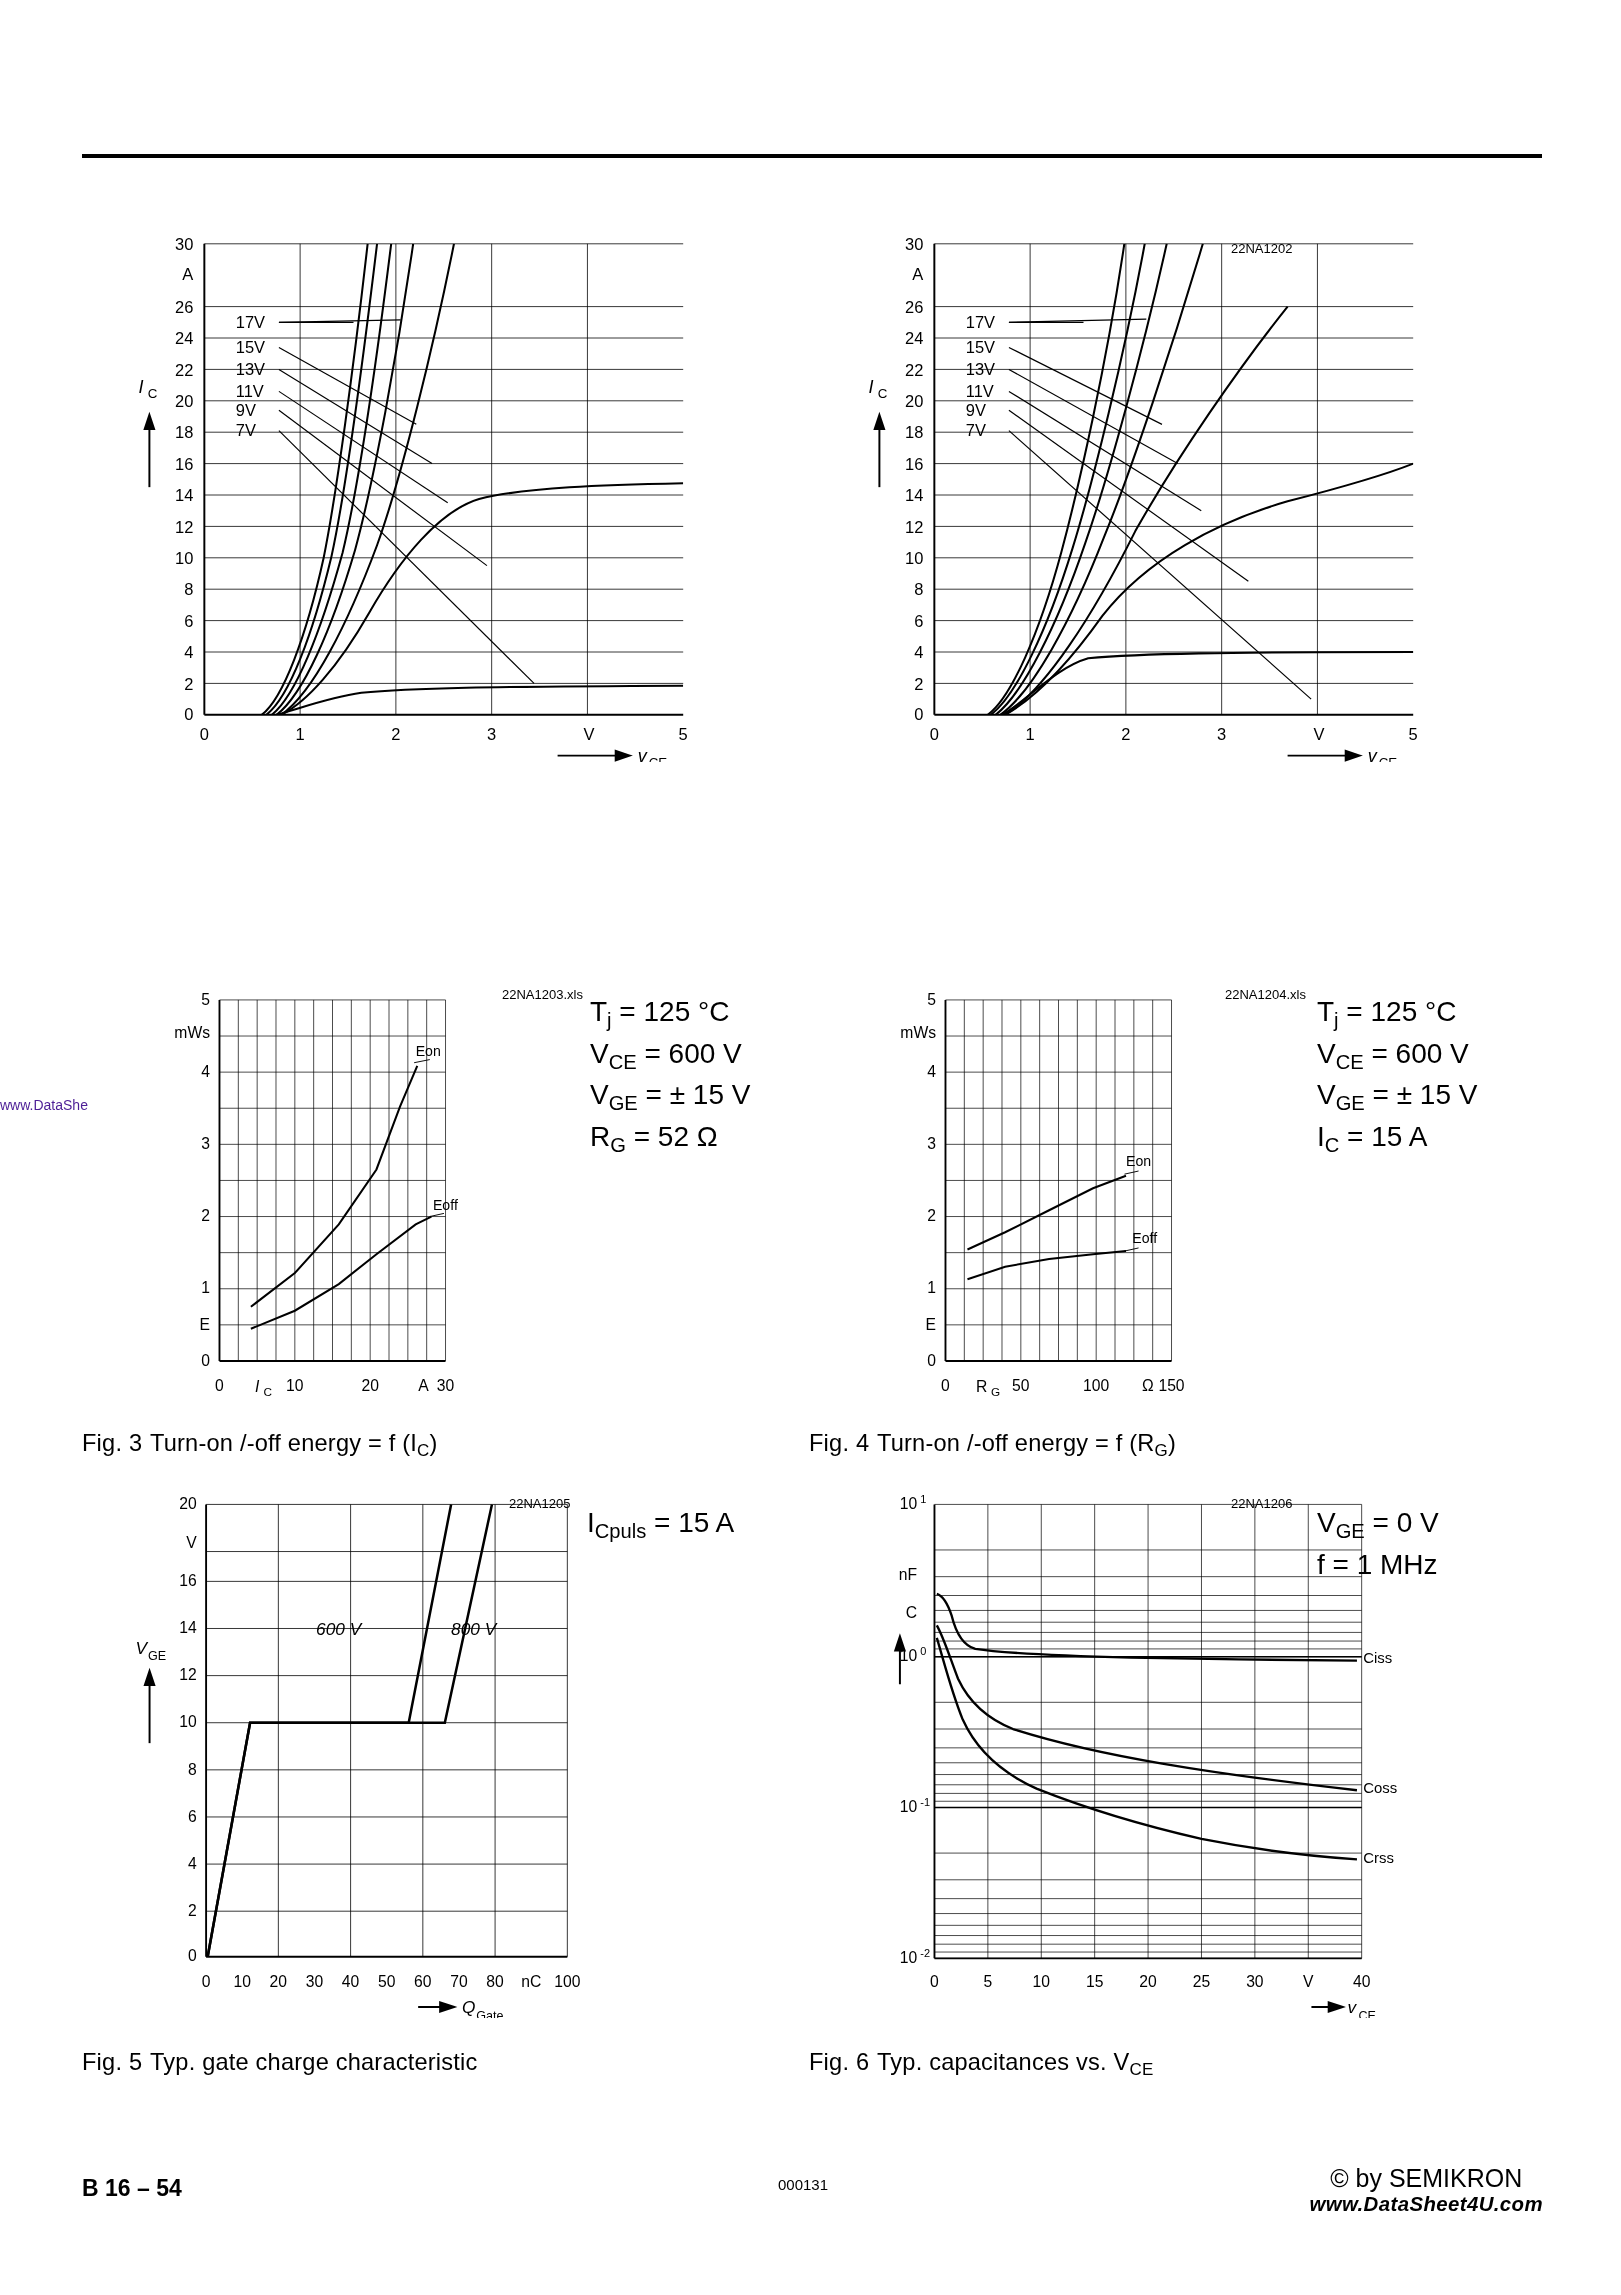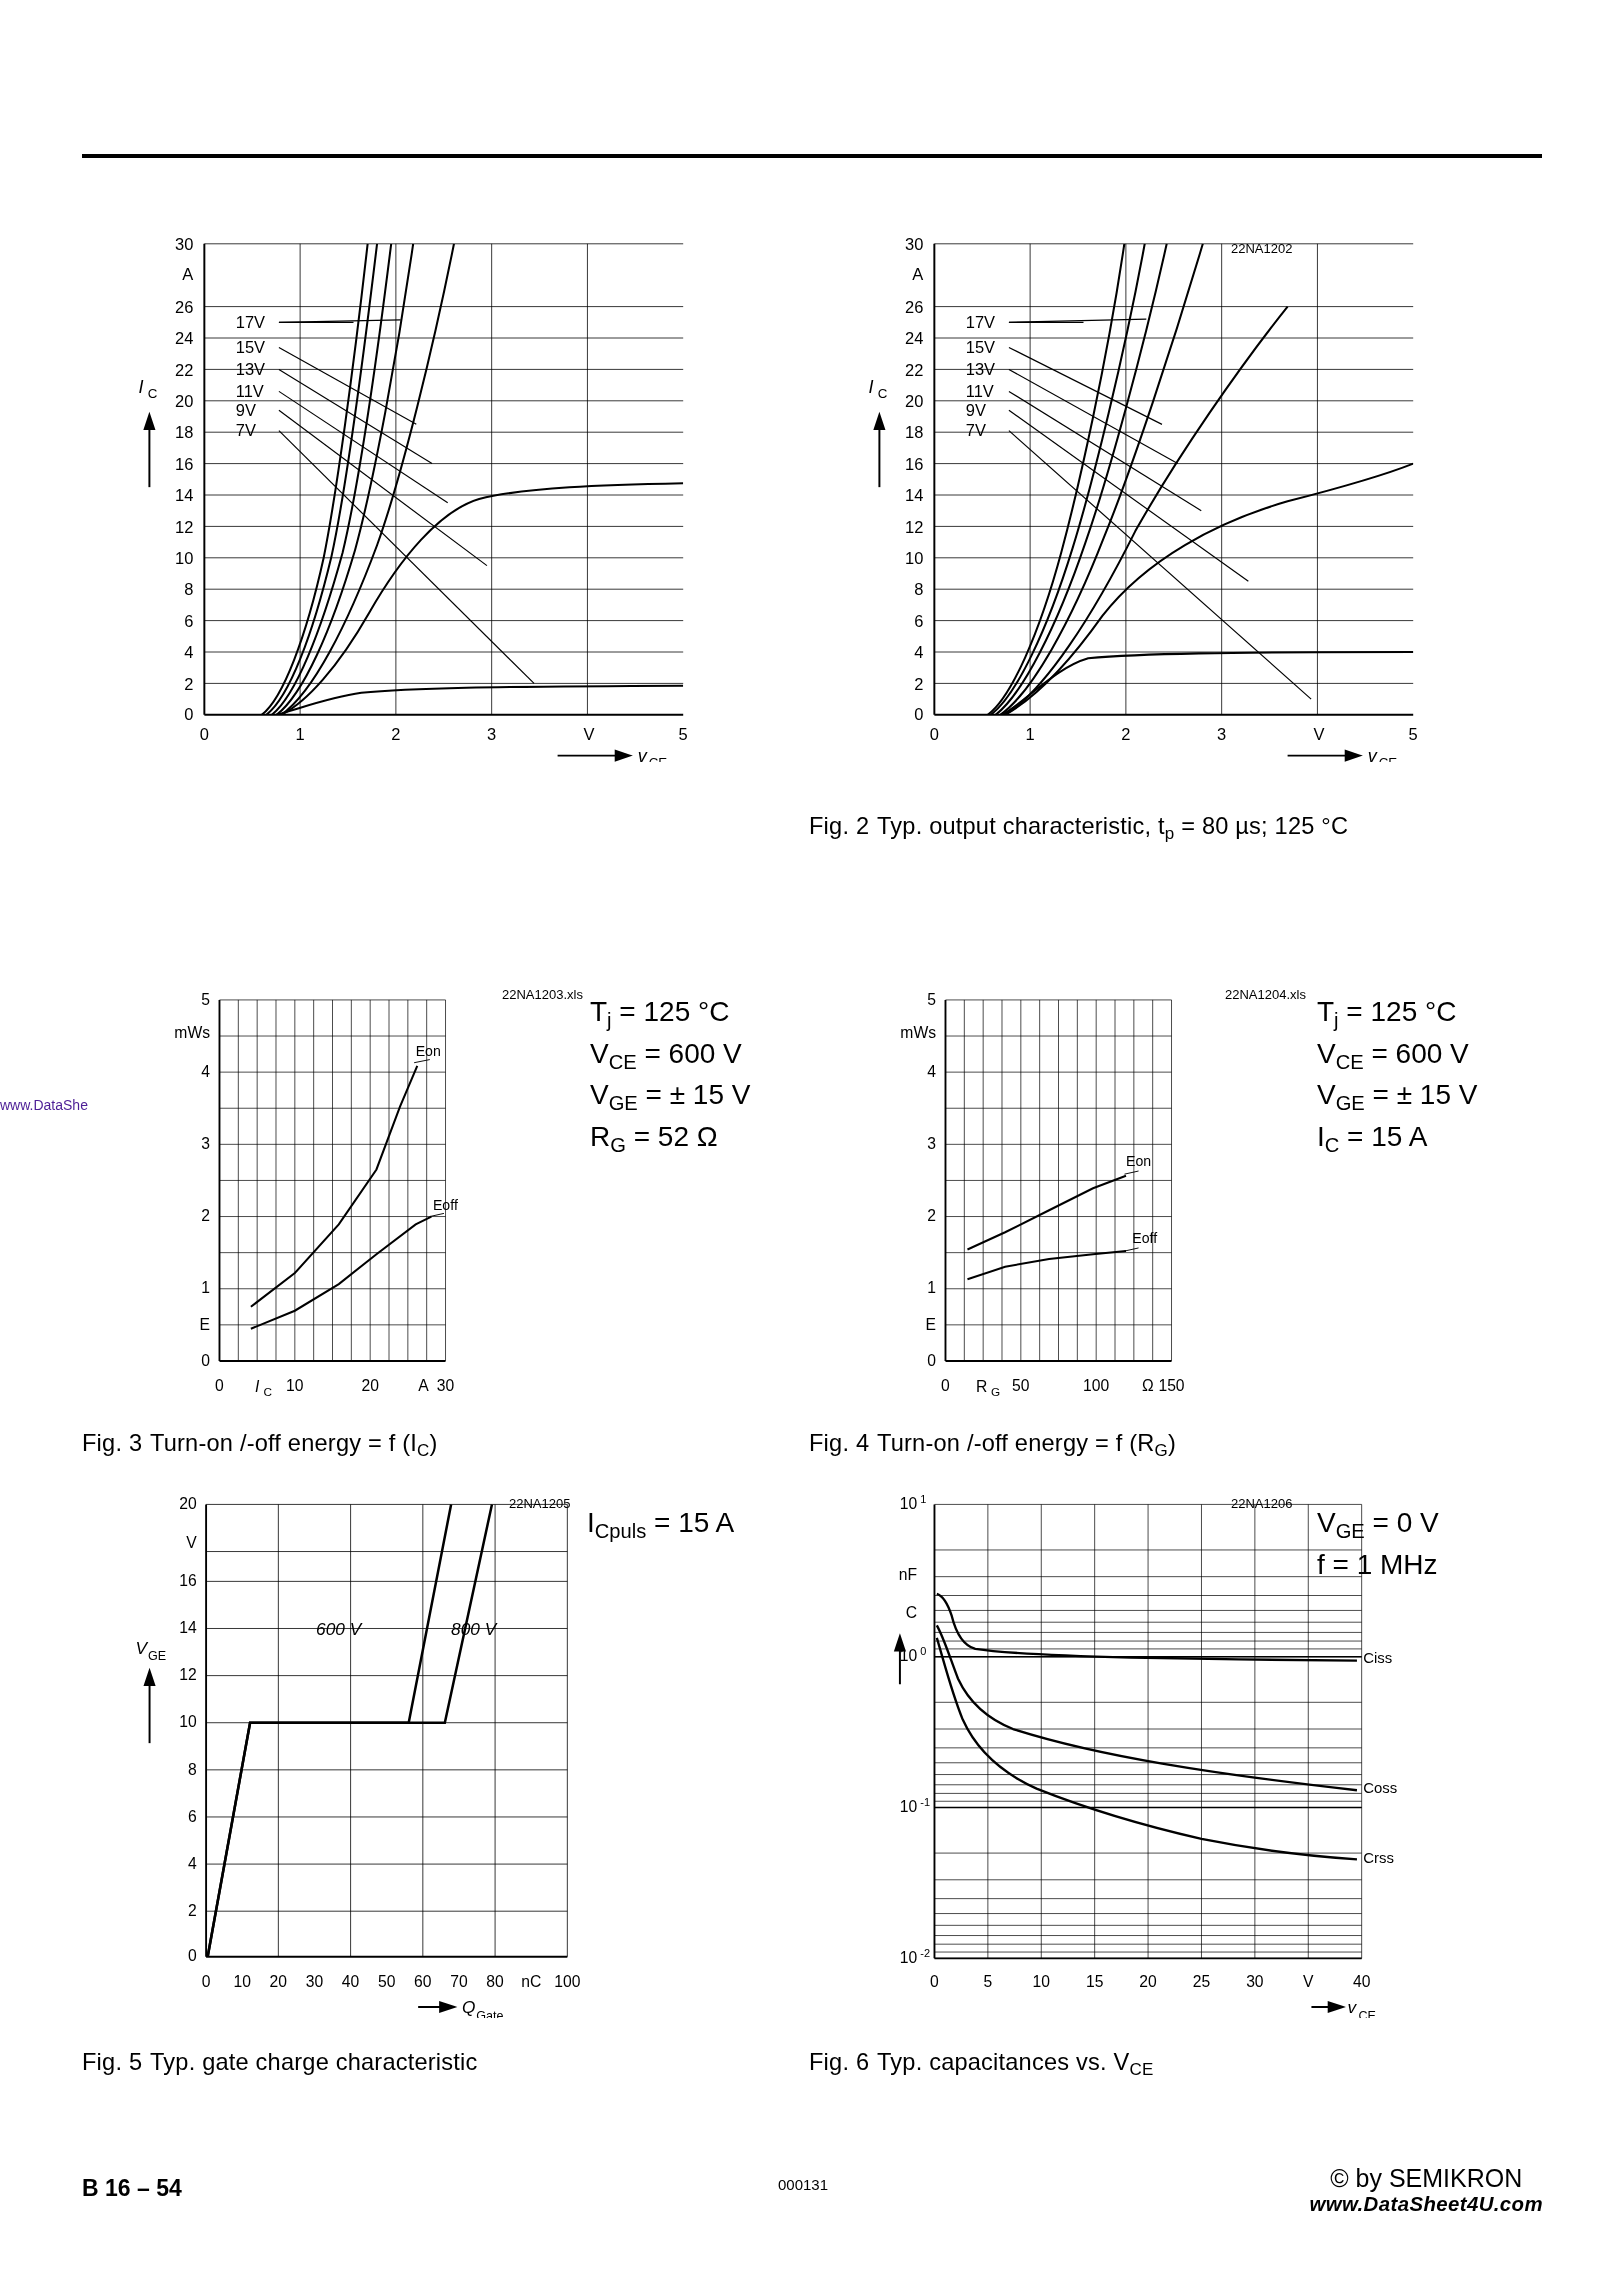--- a/index.html
+++ b/index.html
@@ -216,23 +216,20 @@
         <polygon points="652,672 634,666 634,678"></polygon>
       </g>
       <text x="26" y="210" font-size="23" font-style="italic">I</text>
       <text x="38" y="217" font-size="17">C</text>
       <text x="662" y="680" font-size="23" font-style="italic">v</text>
       <text x="676" y="687" font-size="17">CE</text>
     </svg>
   </div>
   <div class="code-label" style="left:1231px;top:241px;">22NA1202</div>
 
-  <div class="fig-caption" style="left:809px;top:813px;">
-    <span class="lbl">Fig. 2</span><span>Typ. output characteristic, t</span><sub>p</sub><span> = 80 µs; 125 °C</span>
-  </div>
 
   <div class="chartbox" style="left:141px;top:981px;">
     <svg width="518" height="424" viewBox="0 0 660 540">
       <g font-family="Liberation Sans, sans-serif" font-size="20" fill="#000">
         <text x="88" y="30" text-anchor="end">5</text>
         <text x="88" y="72" text-anchor="end">mWs</text>
         <text x="88" y="122" text-anchor="end">4</text>
         <text x="88" y="214" text-anchor="end">3</text>
         <text x="88" y="306" text-anchor="end">2</text>
         <text x="88" y="398" text-anchor="end">1</text>

